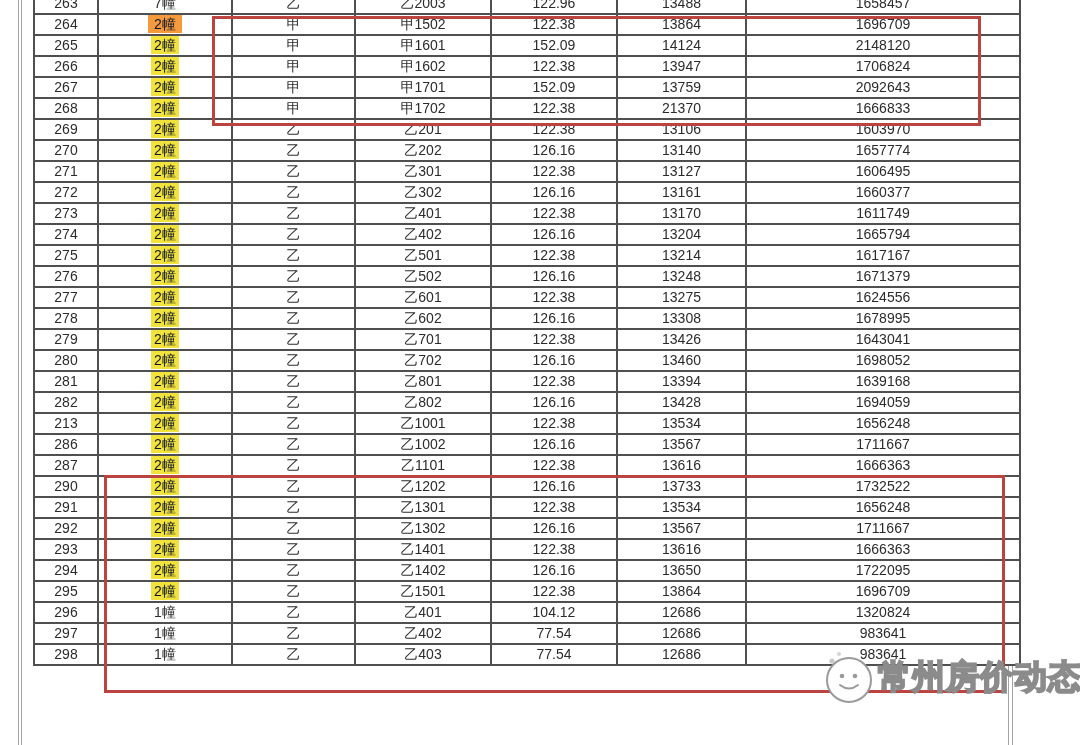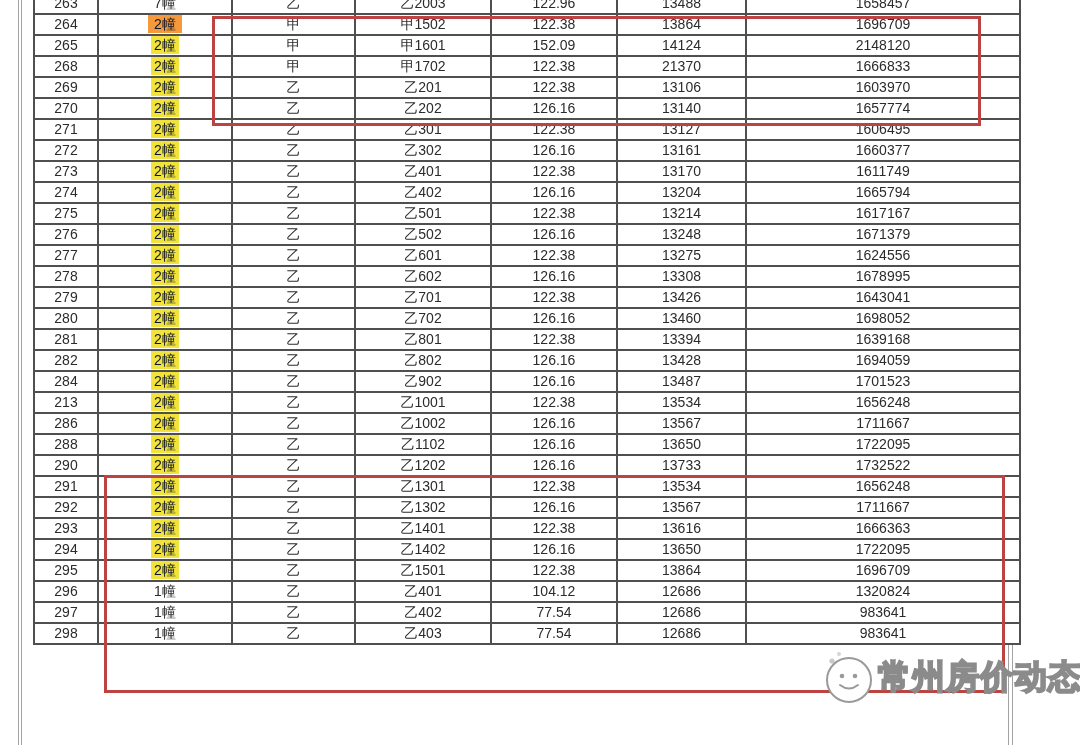--- a/index.html
+++ b/index.html
@@ -73,20 +73,38 @@
         <tr>
           <td class="c0">265</td>
           <td class="c1"><span class="hl yellow">2幢</span></td>
           <td class="c2">甲</td>
           <td class="c3">甲1601</td>
           <td class="c4">152.09</td>
           <td class="c5">14124</td>
           <td class="c6">2148120</td>
         </tr>
         <tr>
+          <td class="c0">266</td>
+          <td class="c1"><span class="hl yellow">2幢</span></td>
+          <td class="c2">甲</td>
+          <td class="c3">甲1602</td>
+          <td class="c4">122.38</td>
+          <td class="c5">13947</td>
+          <td class="c6">1706824</td>
+        </tr>
+        <tr>
+          <td class="c0">267</td>
+          <td class="c1"><span class="hl yellow">2幢</span></td>
+          <td class="c2">甲</td>
+          <td class="c3">甲1701</td>
+          <td class="c4">152.09</td>
+          <td class="c5">13759</td>
+          <td class="c6">2092643</td>
+        </tr>
+        <tr>
           <td class="c0">268</td>
           <td class="c1"><span class="hl yellow">2幢</span></td>
           <td class="c2">甲</td>
           <td class="c3">甲1702</td>
           <td class="c4">122.38</td>
           <td class="c5">21370</td>
           <td class="c6">1666833</td>
         </tr>
         <tr>
           <td class="c0">269</td>
@@ -208,54 +226,45 @@
         <tr>
           <td class="c0">282</td>
           <td class="c1"><span class="hl yellow">2幢</span></td>
           <td class="c2">乙</td>
           <td class="c3">乙802</td>
           <td class="c4">126.16</td>
           <td class="c5">13428</td>
           <td class="c6">1694059</td>
         </tr>
         <tr>
-          <td class="c0">284</td>
-          <td class="c1"><span class="hl yellow">2幢</span></td>
-          <td class="c2">乙</td>
-          <td class="c3">乙902</td>
-          <td class="c4">126.16</td>
-          <td class="c5">13487</td>
-          <td class="c6">1701523</td>
-        </tr>
-        <tr>
           <td class="c0">213</td>
           <td class="c1"><span class="hl yellow">2幢</span></td>
           <td class="c2">乙</td>
           <td class="c3">乙1001</td>
           <td class="c4">122.38</td>
           <td class="c5">13534</td>
           <td class="c6">1656248</td>
         </tr>
         <tr>
           <td class="c0">286</td>
           <td class="c1"><span class="hl yellow">2幢</span></td>
           <td class="c2">乙</td>
           <td class="c3">乙1002</td>
           <td class="c4">126.16</td>
           <td class="c5">13567</td>
           <td class="c6">1711667</td>
         </tr>
         <tr>
-          <td class="c0">288</td>
-          <td class="c1"><span class="hl yellow">2幢</span></td>
-          <td class="c2">乙</td>
-          <td class="c3">乙1102</td>
-          <td class="c4">126.16</td>
-          <td class="c5">13650</td>
-          <td class="c6">1722095</td>
+          <td class="c0">287</td>
+          <td class="c1"><span class="hl yellow">2幢</span></td>
+          <td class="c2">乙</td>
+          <td class="c3">乙1101</td>
+          <td class="c4">122.38</td>
+          <td class="c5">13616</td>
+          <td class="c6">1666363</td>
         </tr>
         <tr>
           <td class="c0">290</td>
           <td class="c1"><span class="hl yellow">2幢</span></td>
           <td class="c2">乙</td>
           <td class="c3">乙1202</td>
           <td class="c4">126.16</td>
           <td class="c5">13733</td>
           <td class="c6">1732522</td>
         </tr>

